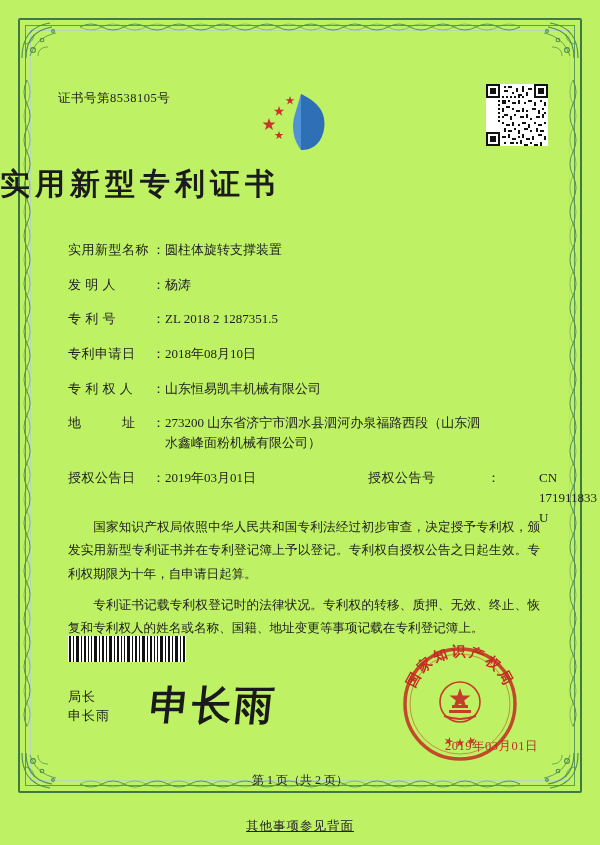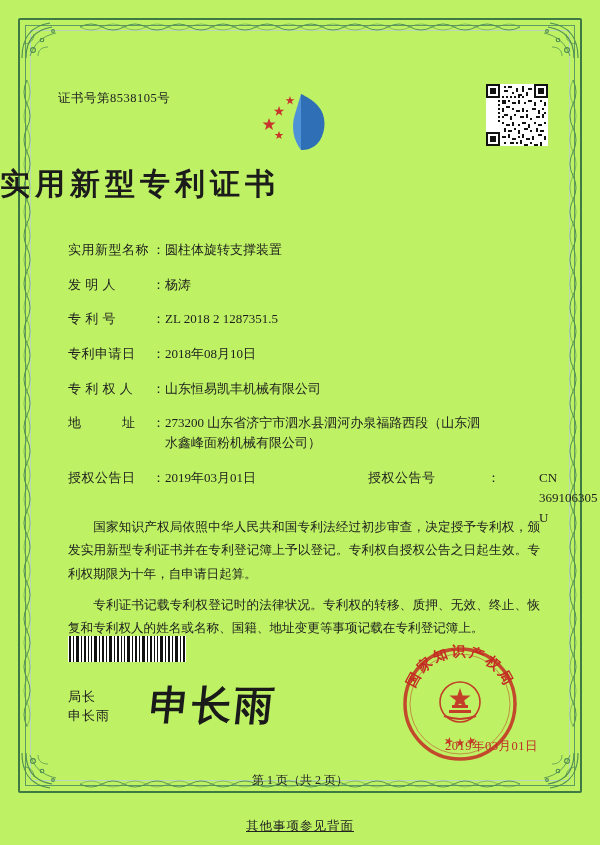--- a/index.html
+++ b/index.html
@@ -498,21 +498,21 @@
 
     <div class="field-row two-col">
       <span class="col-a">
         <span class="f-label">授权公告日</span>
         <span class="f-colon">：</span>
         <span class="f-value">2019年03月01日</span>
       </span>
       <span class="col-b">
         <span class="f-label">授权公告号</span>
         <span class="f-colon">：</span>
-        <span class="f-value">CN 369106305 U</span>
+        <span class="f-value">CN 171911833 U</span>
       </span>
     </div>
 
   </div>
 
   <div class="paragraphs">
     <p>国家知识产权局依照中华人民共和国专利法经过初步审查，决定授予专利权，颁发实用新型专利证书并在专利登记簿上予以登记。专利权自授权公告之日起生效。专利权期限为十年，自申请日起算。</p>
     <p>专利证书记载专利权登记时的法律状况。专利权的转移、质押、无效、终止、恢复和专利权人的姓名或名称、国籍、地址变更等事项记载在专利登记簿上。</p>
   </div>
 

